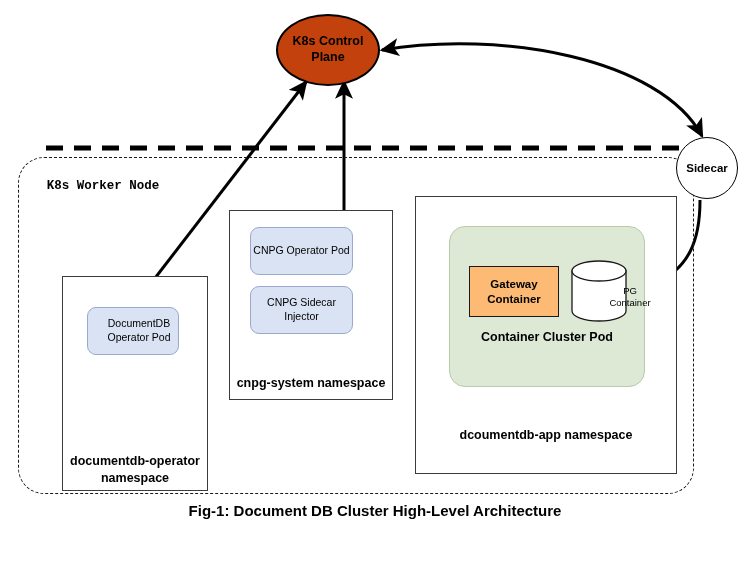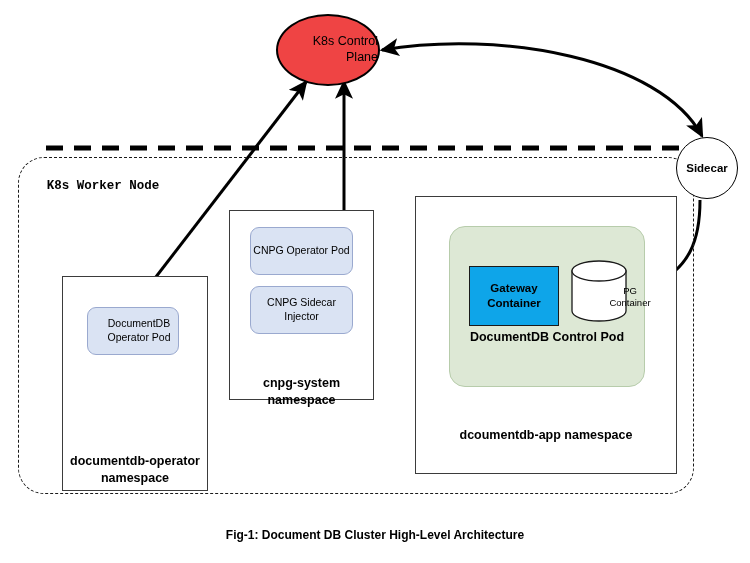--- a/index.html
+++ b/index.html
@@ -31,25 +31,24 @@
     text-align: center;
   }
   
   .ellipse-cp {
     left: 276px;
     top: 14px;
     width: 104px;
     height: 72px;
     border: 2.6px solid #000;
     border-radius: 50%;
-    background: #ef4444;
-    font-size: 12.5px;
-    font-weight: normal;
+    background: #c2410c;
+    font-size: 12.5px;
+    font-weight: bold;
     line-height: 1.25;
-    text-align: right;
   }
   
   .circle-kubelet {
     left: 676px;
     top: 137px;
     width: 62px;
     height: 62px;
     border: 1.4px solid #000;
     border-radius: 50%;
     background: #ffffff;
@@ -78,21 +77,21 @@
     font-family: Liberation Mono, monospace;
   }
   
   .ns-box {
     position: absolute;
     box-sizing: border-box;
     border: 1.3px solid #3b3b3b;
     background: #ffffff;
   }
   .ns-documentdb-operator { left: 62px; top: 276px; width: 146px; height: 215px; }
-  .ns-cnpg { left: 229px; top: 210px; width: 145px; height: 190px; }
+  .ns-cnpg { left: 229px; top: 210px; width: 164px; height: 190px; }
   .ns-app { left: 415px; top: 196px; width: 262px; height: 278px; }
   .ns-label {
     position: absolute;
     text-align: center;
     font-size: 12.5px;
     font-weight: bold;
     line-height: 1.35;
     width: 100%;
     left: 0;
   }
@@ -133,22 +132,22 @@
     font-weight: bold;
     line-height: 1.3;
   }
   
   .container-box {
     position: absolute;
     box-sizing: border-box;
     left: 467px;
     top: 264px;
     width: 90px;
-    height: 60px;
-    background: #0ea5e9;
+    height: 51px;
+    background: #fdba74;
     border: 1.4px solid #1a1a1a;
     display: flex;
     align-items: center;
     justify-content: center;
     text-align: center;
     font-size: 11.5px;
     font-weight: bold;
     line-height: 1.3;
   }
   
@@ -165,24 +164,24 @@
     top: 283px;
     width: 56px;
     text-align: center;
     font-size: 9.5px;
     line-height: 1.25;
     padding-left: 31px;
   }
   .caption {
     position: absolute;
     left: 0;
-    top: 528px;
+    top: 502px;
     width: 750px;
     text-align: center;
-    font-size: 12px;
+    font-size: 15px;
     font-weight: bold;
   }
   svg { overflow: visible; }
 </style>
 </head>
 <body>
 
 <svg id="canvas" viewBox="0 0 750 563" xmlns="http://www.w3.org/2000/svg">
   <defs>
     <marker id="ah" markerWidth="7" markerHeight="7" refX="5.6" refY="3" orient="auto">
@@ -240,18 +239,18 @@
 <div class="ns-box ns-app">
   <div class="pod-green" style="left:33px; top:29px;">
     <div class="container-box" style="left:19px; top:39px;">
       <span>Gateway Container</span>
     </div>
     <svg class="cylinder" style="left:121px; top:33px;" viewBox="0 0 56 62">
       <path d="M1,11 L1,51 A27,10 0 0 0 55,51 L55,11 Z" fill="#ffffff" stroke="#1a1a1a" stroke-width="1.3"></path>
       <ellipse cx="28" cy="11" rx="27" ry="10" fill="#ffffff" stroke="#1a1a1a" stroke-width="1.3"></ellipse>
     </svg>
     <div class="cyl-text" style="left:121px; top:58px;">PG Container</div>
-    <div class="green-label">DocumentDB Control Pod</div>
+    <div class="green-label">Container Cluster Pod</div>
   </div>
   <div class="ns-label" style="top:230px;">dcoumentdb-app namespace</div>
 </div>
 
 <div class="caption">Fig-1: Document DB Cluster High-Level Architecture</div>
 
 </body></html>

